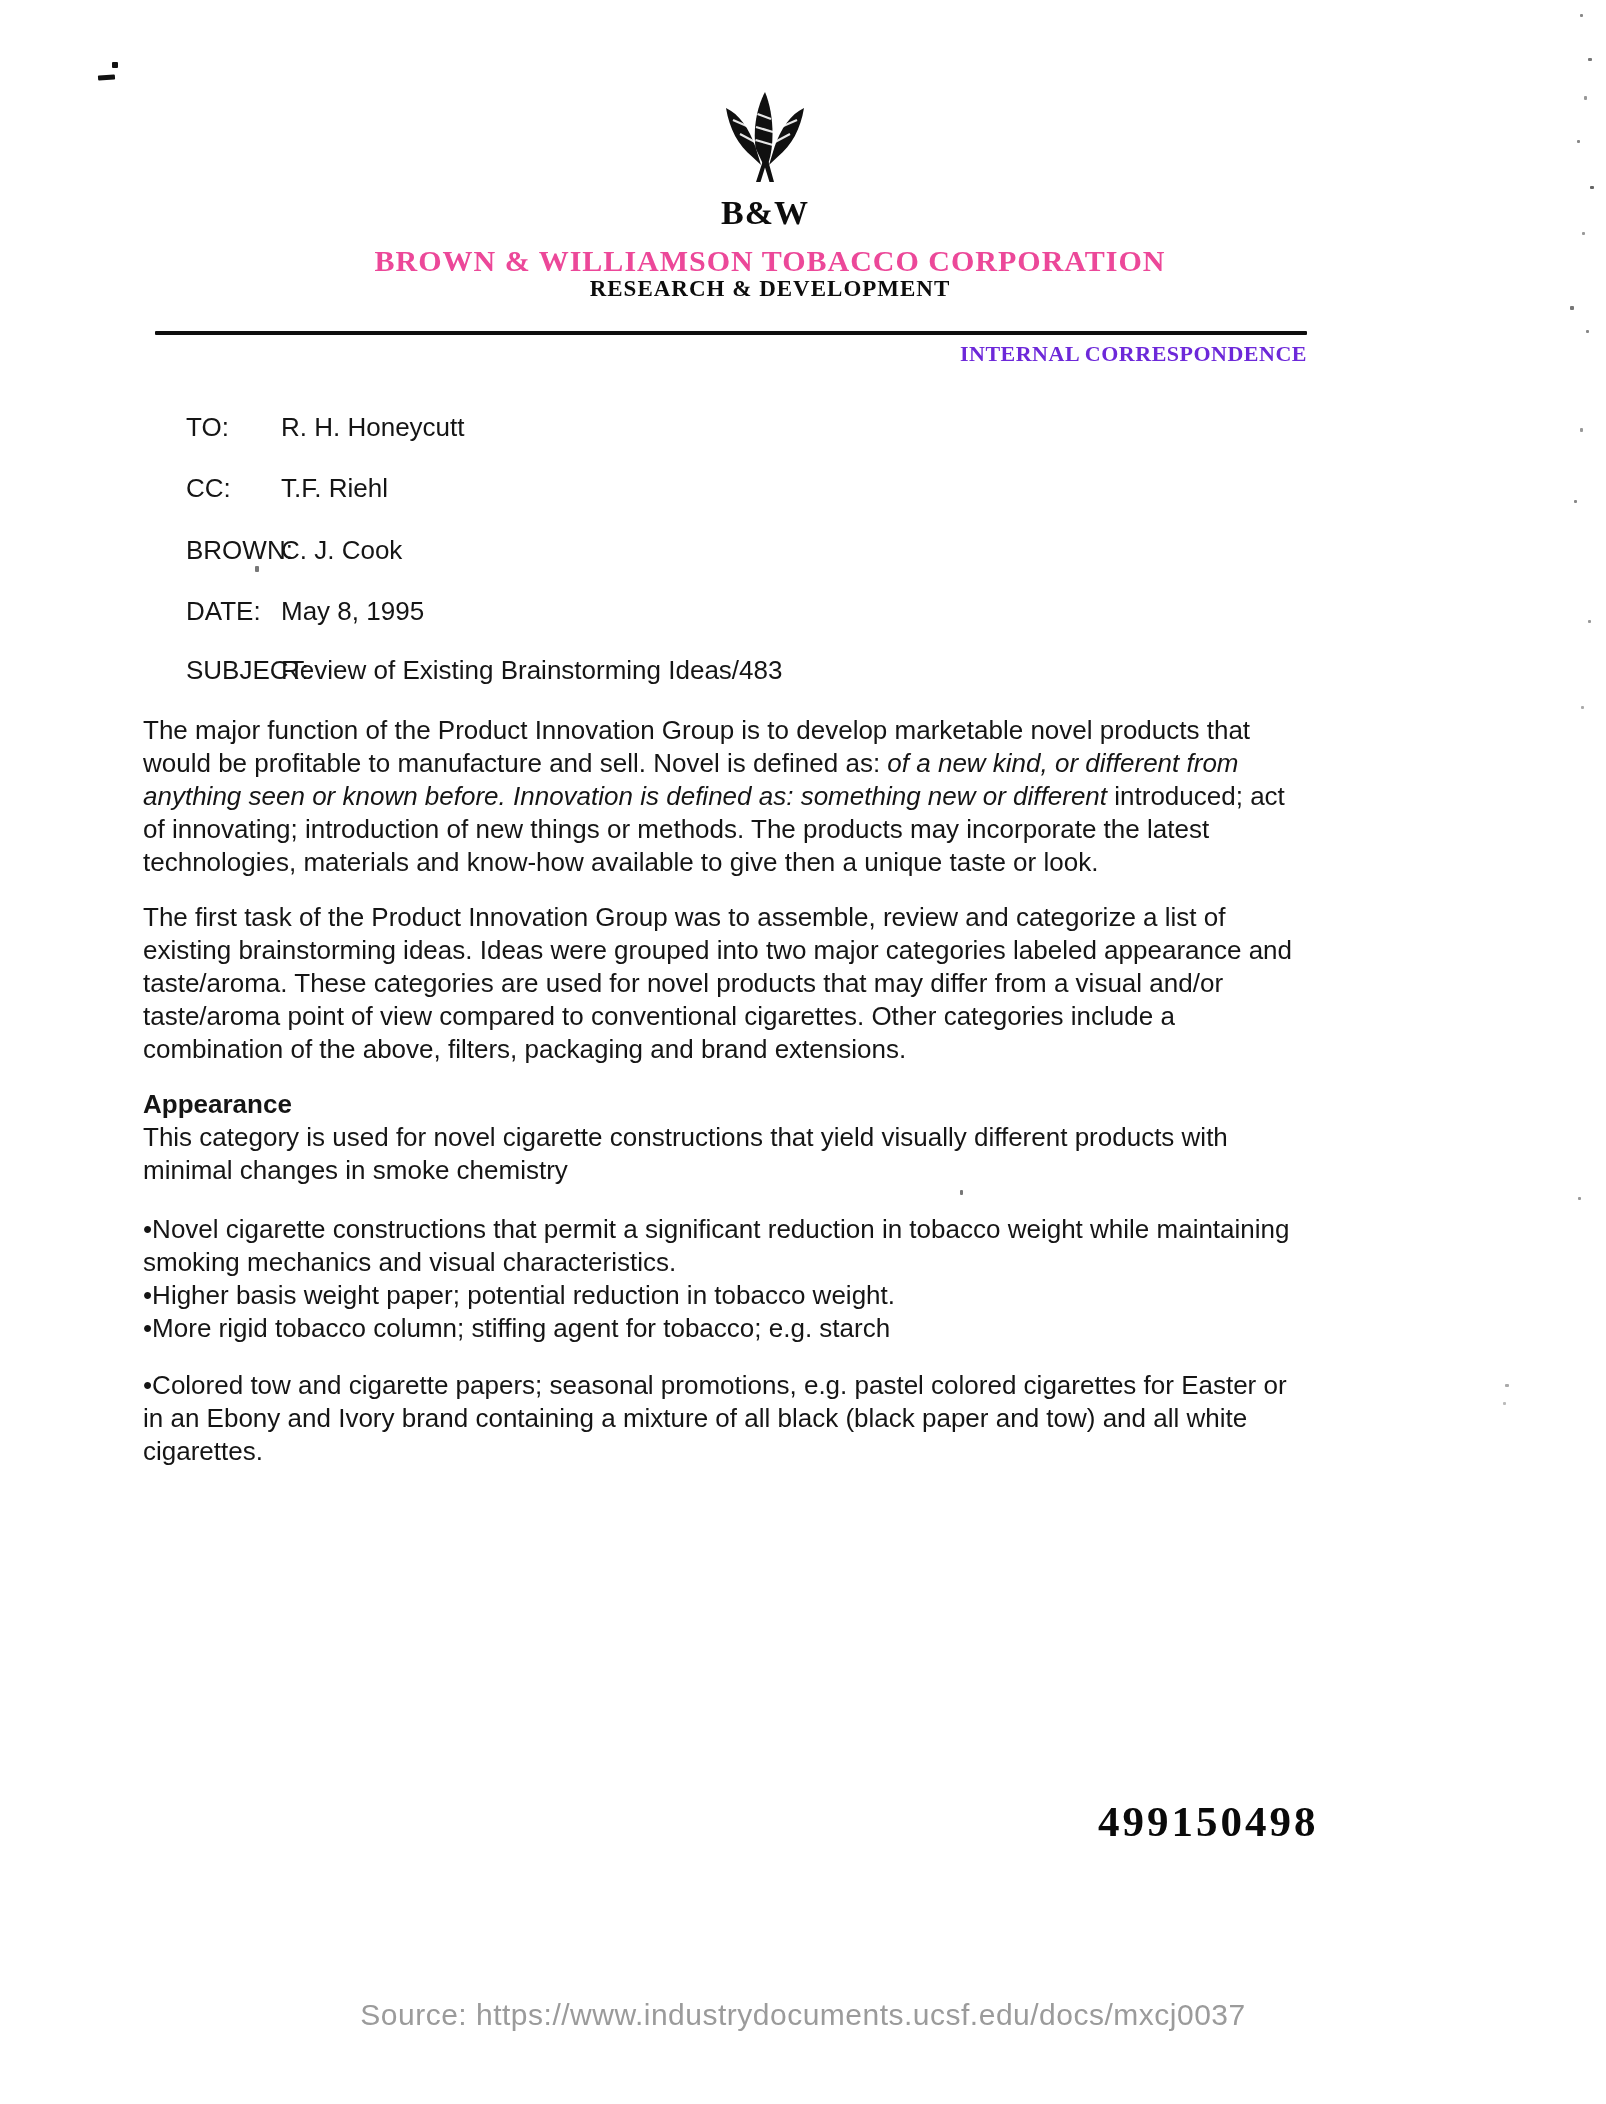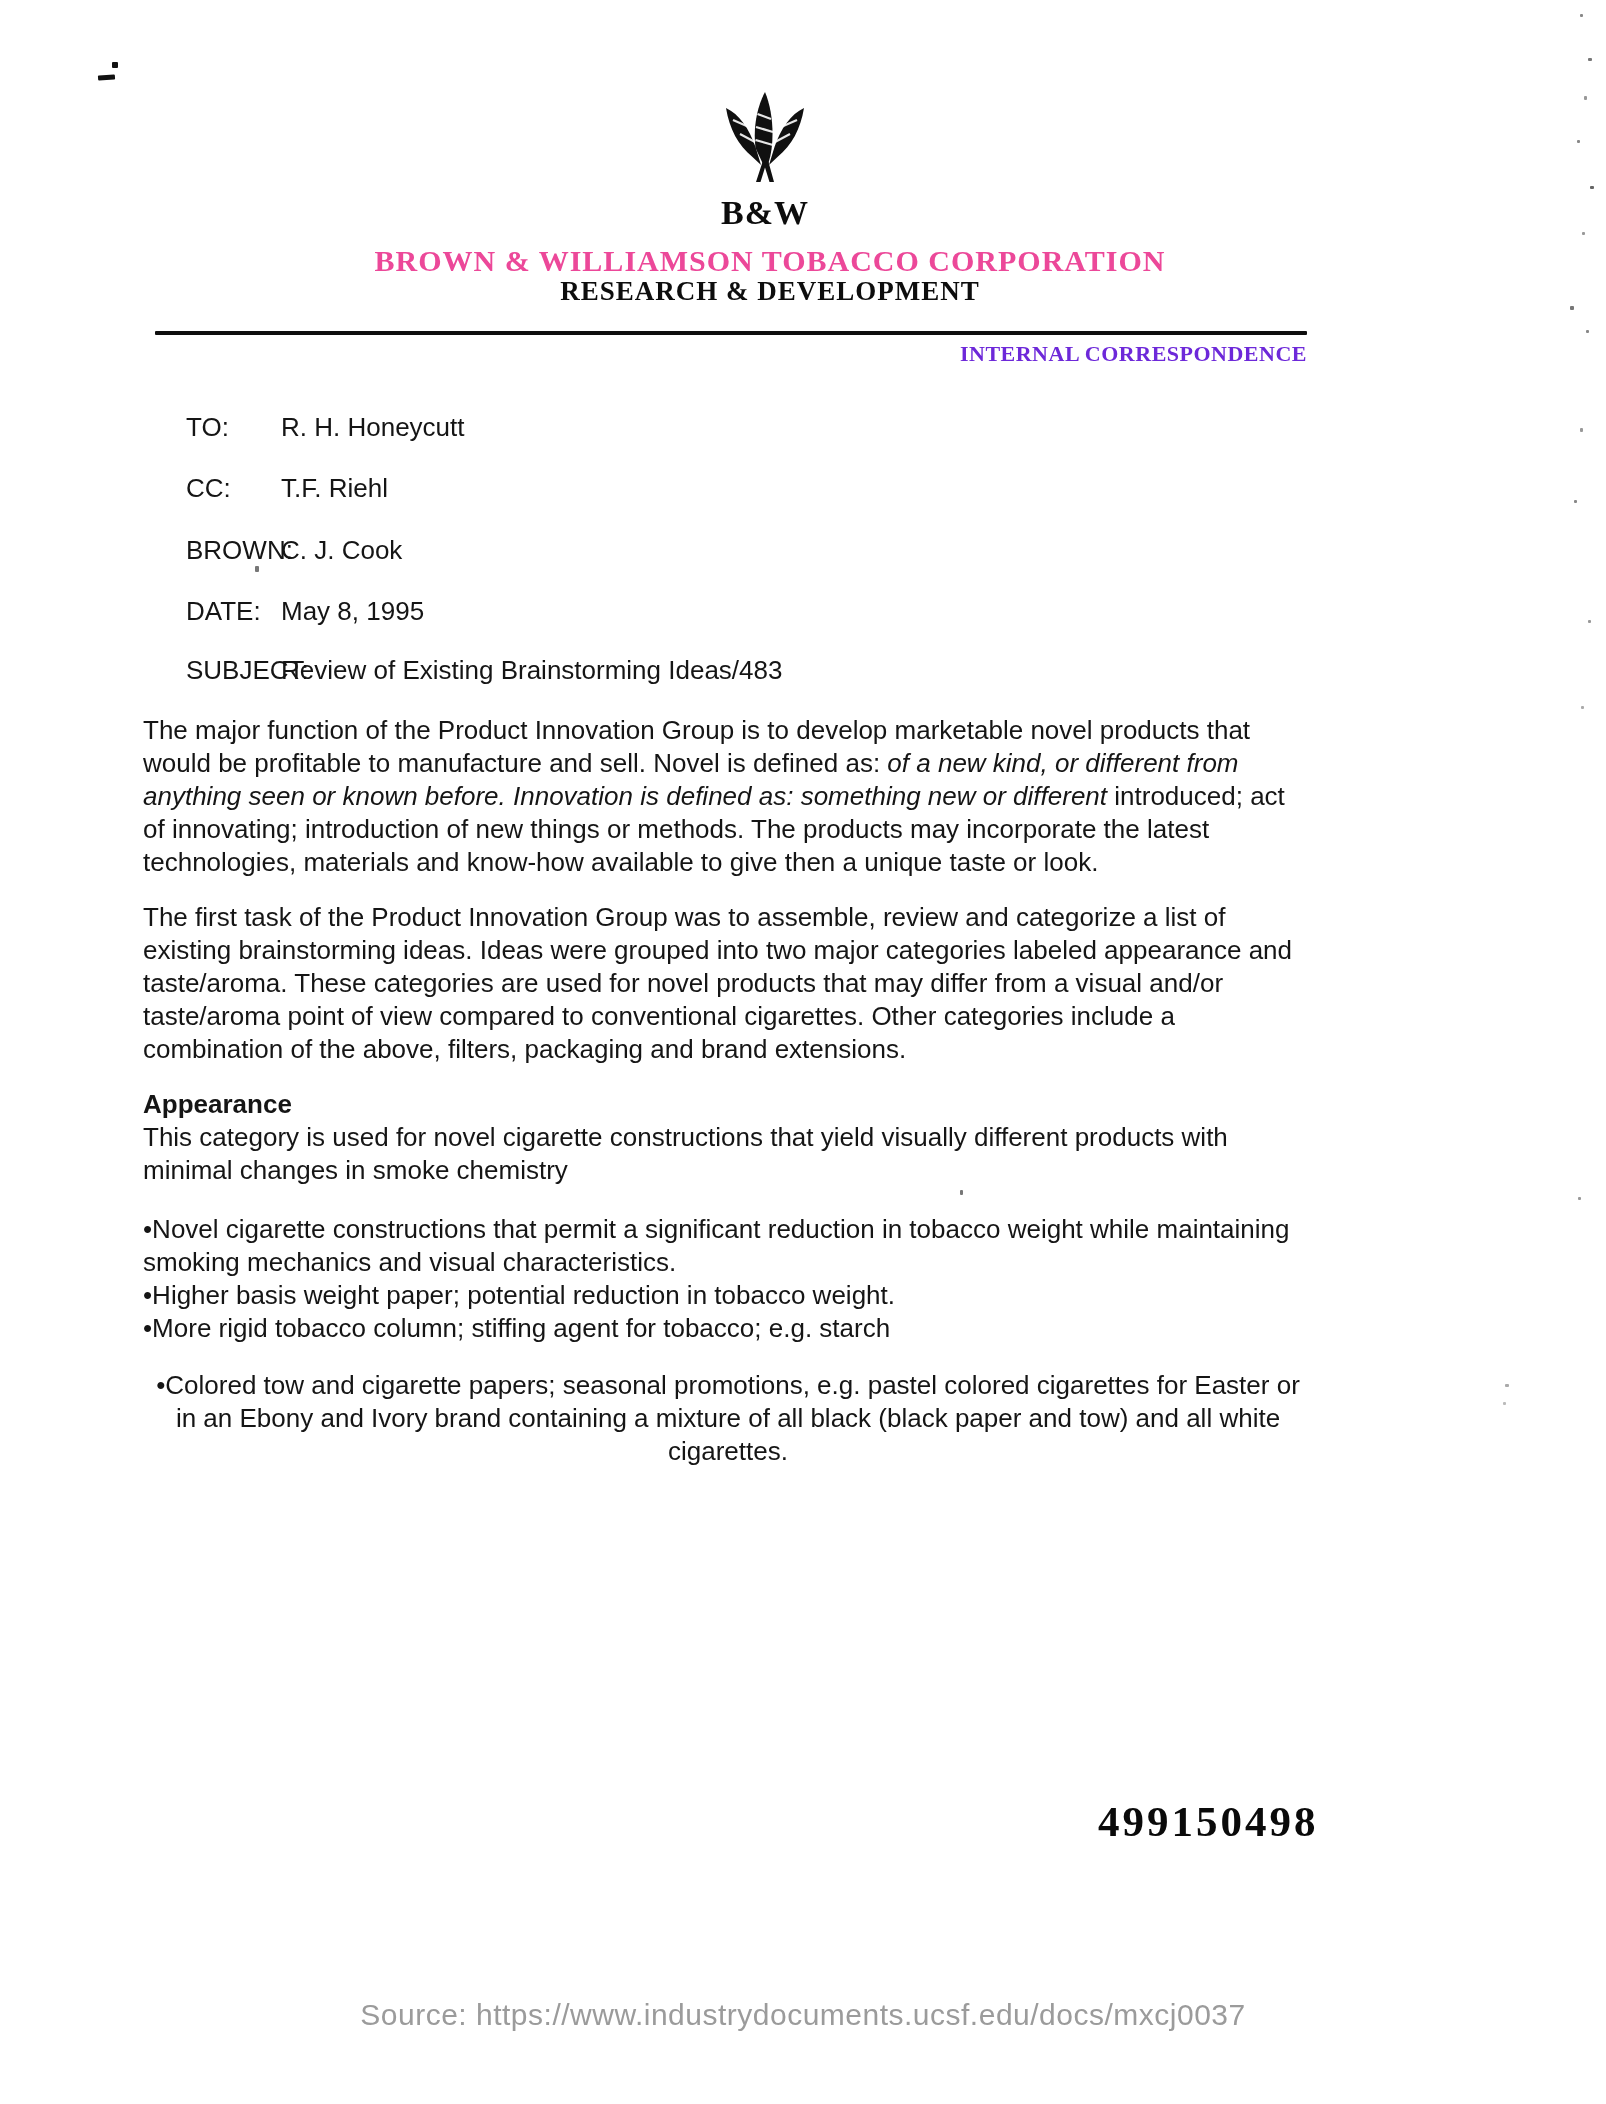--- a/index.html
+++ b/index.html
@@ -19,21 +19,21 @@
     font-size:34px;letter-spacing:1px;color:#0c0c0c;margin-top:-4px;
   }
   .company{
     position:absolute;left:0;top:244px;width:1540px;text-align:center;
     font-family:"Liberation Serif",serif;font-weight:bold;
     font-size:30px;letter-spacing:1px;color:#ec4899;
   }
   .division{
     position:absolute;left:0;top:276px;width:1540px;text-align:center;
     font-family:"Liberation Serif",serif;font-weight:bold;
-    font-size:27px;letter-spacing:1px;color:#0d0d0d;
+    font-size:23px;letter-spacing:1px;color:#0d0d0d;
   }
   .rule{
     position:absolute;left:155px;top:331px;width:1152px;height:4px;
     background:#0e0e0e;border-radius:1px;
   }
   .doc-type{
     position:absolute;left:155px;top:341px;width:1152px;text-align:right;
     font-family:"Liberation Serif",serif;font-weight:bold;
     font-size:22px;letter-spacing:0.5px;color:#6d28d9;
   }
@@ -45,21 +45,21 @@
   .row-date{top:596px}.row-subject{top:655px}
   
   .body{
     position:absolute;left:143px;top:714px;width:1170px;
     font-size:26px;line-height:33px;
   }
   .para{margin:0 0 22px 0;}
   .heading{font-weight:bold;}
   .intro{margin:0 0 26px 0;}
   .bullet-group{margin:0 0 24px 0;}
-  .bullet-group:last-child{margin-bottom:16px;text-align:center;}
+  .bullet-group:last-child{margin-bottom:16px;}
   .bullet-item::before{content:"\2022";}
   
   .bates{
     position:absolute;left:1098px;top:1797px;
     font-family:"Liberation Serif",serif;font-weight:bold;
     font-size:43px;letter-spacing:3px;color:#0a0a0a;
   }
   .source{
     position:absolute;left:0;top:1998px;width:1606px;text-align:center;
     font-size:30px;color:#9b9b9b;letter-spacing:0.5px;

